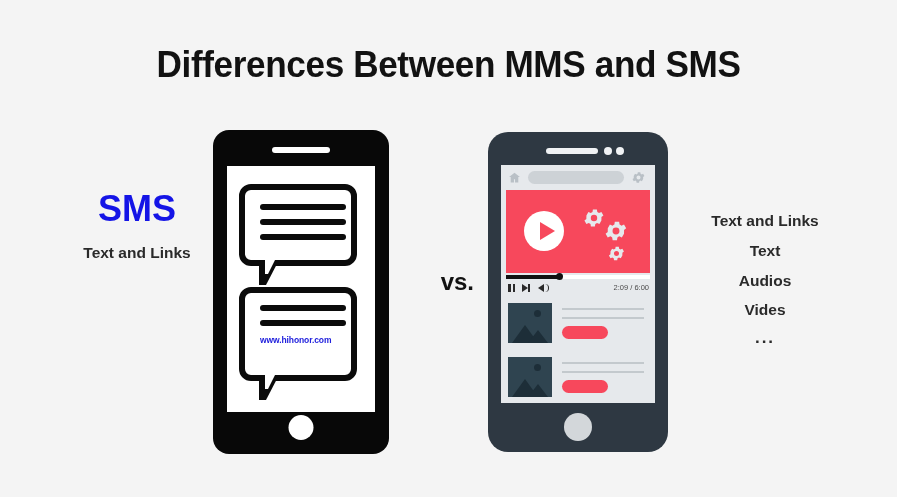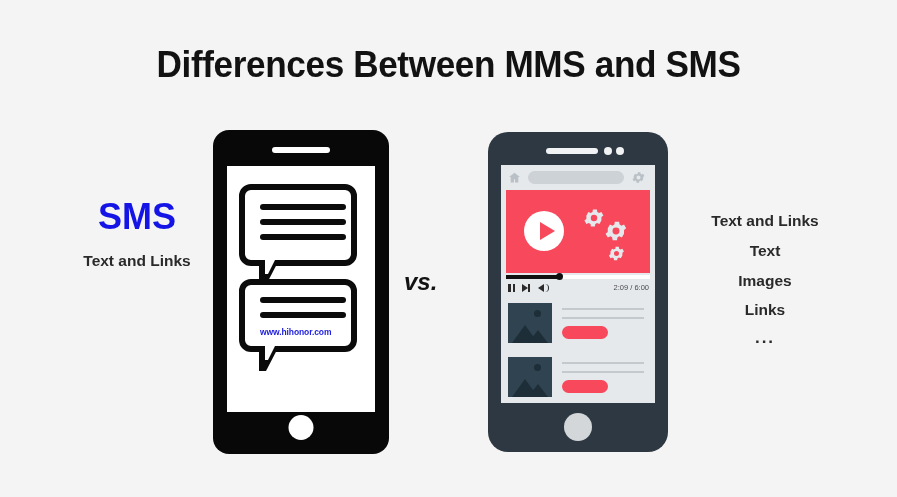--- a/index.html
+++ b/index.html
@@ -17,35 +17,35 @@
     position:absolute;left:0;top:44px;width:897px;text-align:center;
     font-size:37px;font-weight:bold;color:#121212;
     letter-spacing:-0.4px;
     font-family:"Liberation Sans Narrow","Liberation Sans",sans-serif;
     transform:scaleX(0.95);transform-origin:center top;
     white-space:nowrap;
   }
 
   
   .side{position:absolute;text-align:center;width:230px;}
-  .side.left{left:22px;top:198px;}
+  .side.left{left:22px;top:190px;}
   .side.right{left:650px;top:196px;}
   .side-title{font-size:36px;font-weight:bold;line-height:1.05;}
   .side.left .side-title{color:#1414e6;}
   .side.right .side-title{color:#9c0000;}
   .side-list{margin-top:10px;}
   .side-item{
     font-size:15.5px;font-weight:bold;color:#2a2a2a;
     line-height:1.92;white-space:nowrap;
   }
   .side.right .side-item.dots{font-size:17px;letter-spacing:2px;line-height:1.5;}
 
   .vs{
-    position:absolute;left:404px;top:268px;width:70px;text-align:left;
-    font-size:24px;font-weight:bold;color:#121212;font-style:italic;
+    position:absolute;left:404px;top:268px;width:70px;text-align:right;
+    font-size:24px;font-weight:bold;color:#121212;
   }
 
   
   .phone-sms{
     position:absolute;left:213px;top:130px;width:176px;height:324px;
     background:#080808;border-radius:16px;
   }
   .sms-speaker{
     position:absolute;left:50%;top:17px;transform:translateX(-50%);
     width:58px;height:6px;background:#ffffff;border-radius:3px;
@@ -57,21 +57,21 @@
   .sms-home{
     position:absolute;left:50%;bottom:14px;transform:translateX(-50%);
     width:25px;height:25px;border-radius:50%;background:#ffffff;
   }
   .bubble{
     position:absolute;left:12px;width:118px;
     border:6px solid #0b0b0b;border-radius:12px;background:#fff;
     box-sizing:border-box;
   }
   .bubble.one{top:18px;height:82px;}
-  .bubble.two{top:113px;height:73px;}
+  .bubble.two{top:121px;height:94px;}
   .bubble .tail{
     position:absolute;left:14px;bottom:-25px;width:0;height:0;
     border-left:7px solid #0b0b0b;
     border-right:13px solid transparent;
     border-top:25px solid #0b0b0b;
   }
   .bubble .tail:after{
     content:"";position:absolute;left:-1px;top:-25px;
     border-left:3px solid #fff;border-right:7px solid transparent;
     border-top:14px solid #fff;
@@ -264,19 +264,19 @@
       </div>
 
     </div>
     <div class="mms-home"></div>
   </div>
 
   <div class="side right">
     <div class="side-list">
       <div class="side-item">Text and Links</div>
       <div class="side-item">Text</div>
-      <div class="side-item">Images</div>
-      <div class="side-item">Links</div>
+      <div class="side-item">Audios</div>
+      <div class="side-item">Vides</div>
       <div class="side-item dots">...</div>
     </div>
   </div>
 
 </div>
 
 </body></html>

